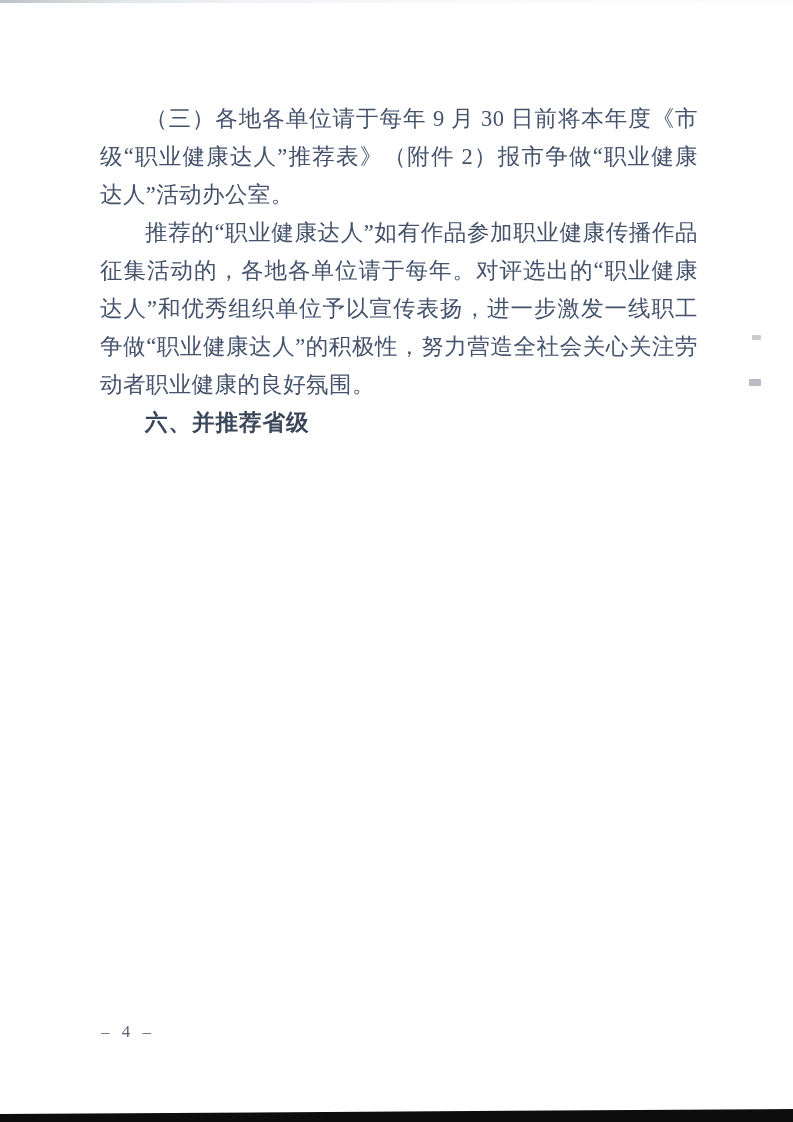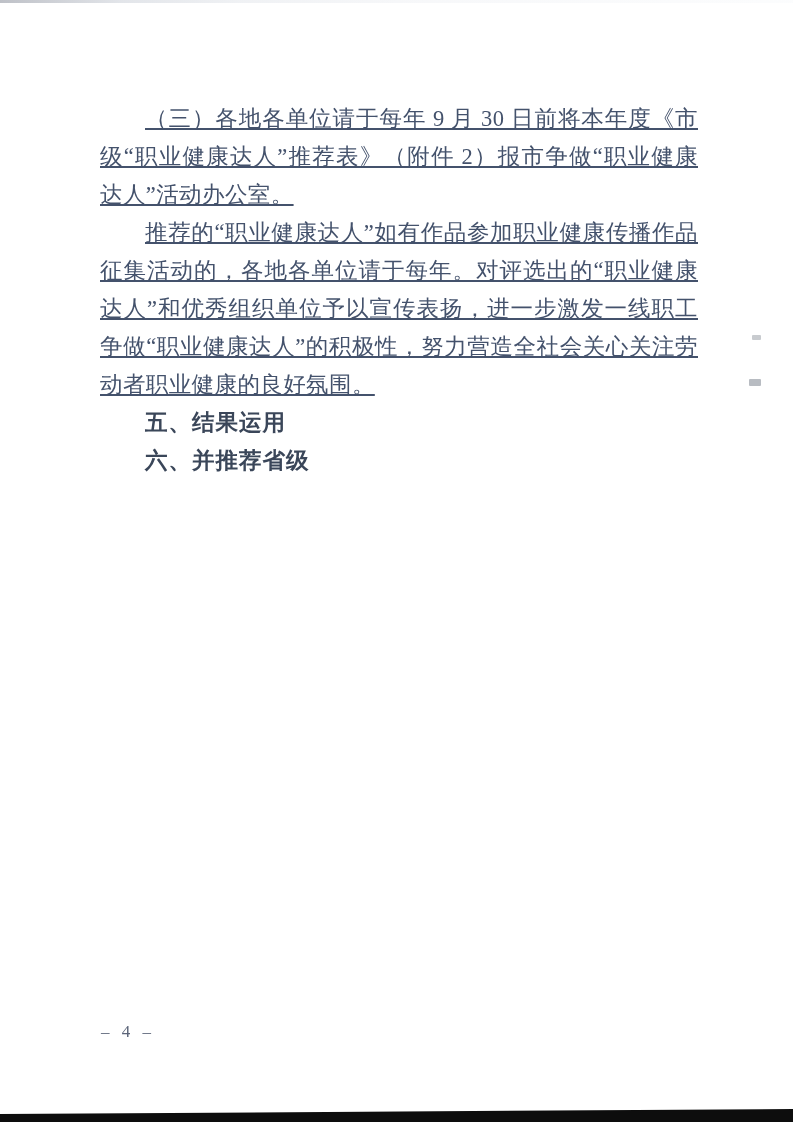--- a/index.html
+++ b/index.html
@@ -27,21 +27,20 @@
   }
   .para {
     margin: 0;
     font-size: 22.5px;
     line-height: 38px;
     color: #44526c;
     text-align: justify;
     text-indent: 2em;
     letter-spacing: 0.4px;
     font-family: "Liberation Serif", "DejaVu Serif", serif;
-    text-decoration: underline;
   }
   .heading {
     margin: 0;
     font-size: 22.5px;
     line-height: 38px;
     color: #3a4659;
     font-weight: 700;
     text-indent: 2em;
     letter-spacing: 1px;
     font-family: "Liberation Sans", "DejaVu Sans", sans-serif;
@@ -86,21 +85,20 @@
 </head>
 <body>
 
 <div class="page">
 
   <div class="scan-edge-top"></div>
 
   <div class="doc-body">
     <p class="para">（三）各地各单位请于每年 9 月 30 日前将本年度《市级“职业健康达人”推荐表》（附件 2）报市争做“职业健康达人”活动办公室。</p>
     <p class="para">推荐的“职业健康达人”如有作品参加职业健康传播作品征集活动的，各地各单位请于每年。对评选出的“职业健康达人”和优秀组织单位予以宣传表扬，进一步激发一线职工争做“职业健康达人”的积极性，努力营造全社会关心关注劳动者职业健康的良好氛围。</p>
-    <h2 class="heading">五、结果运用</h2>
     <h2 class="heading">六、并推荐省级</h2>
   </div>
 
   <div class="page-number">– 4 –</div>
 
   <div class="smudge smudge-1"></div>
   <div class="smudge smudge-2"></div>
   <div class="scan-edge-bottom"></div>
 
 </div>

